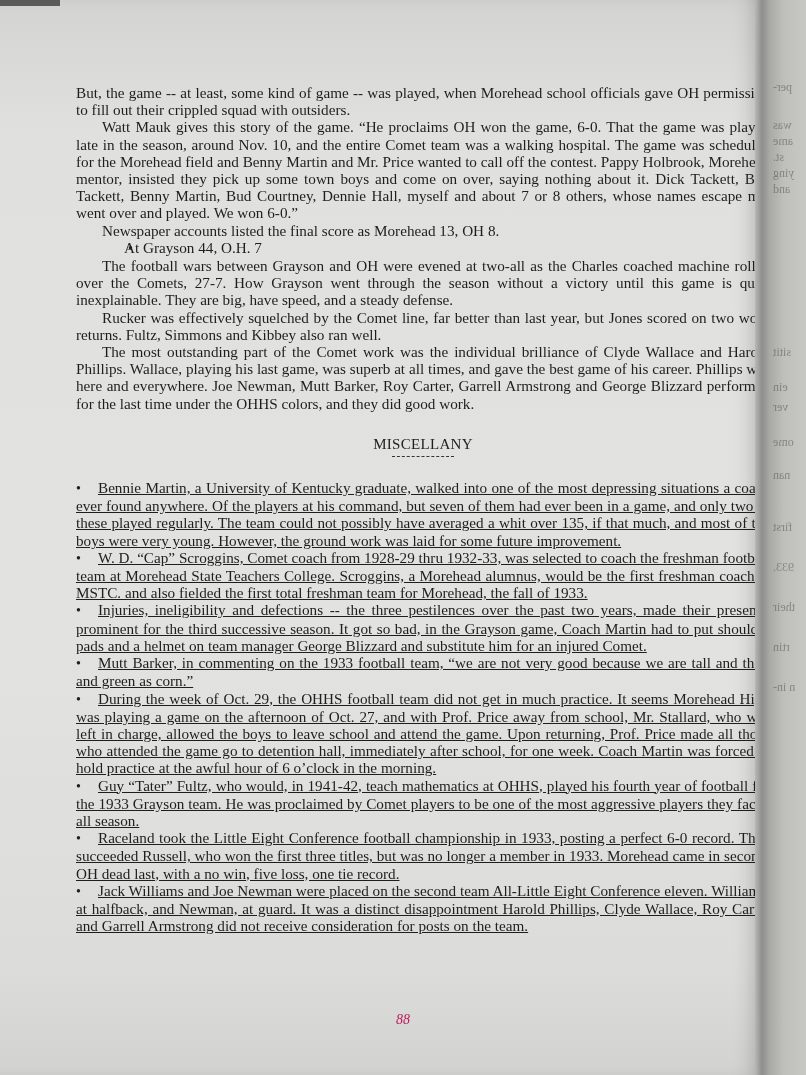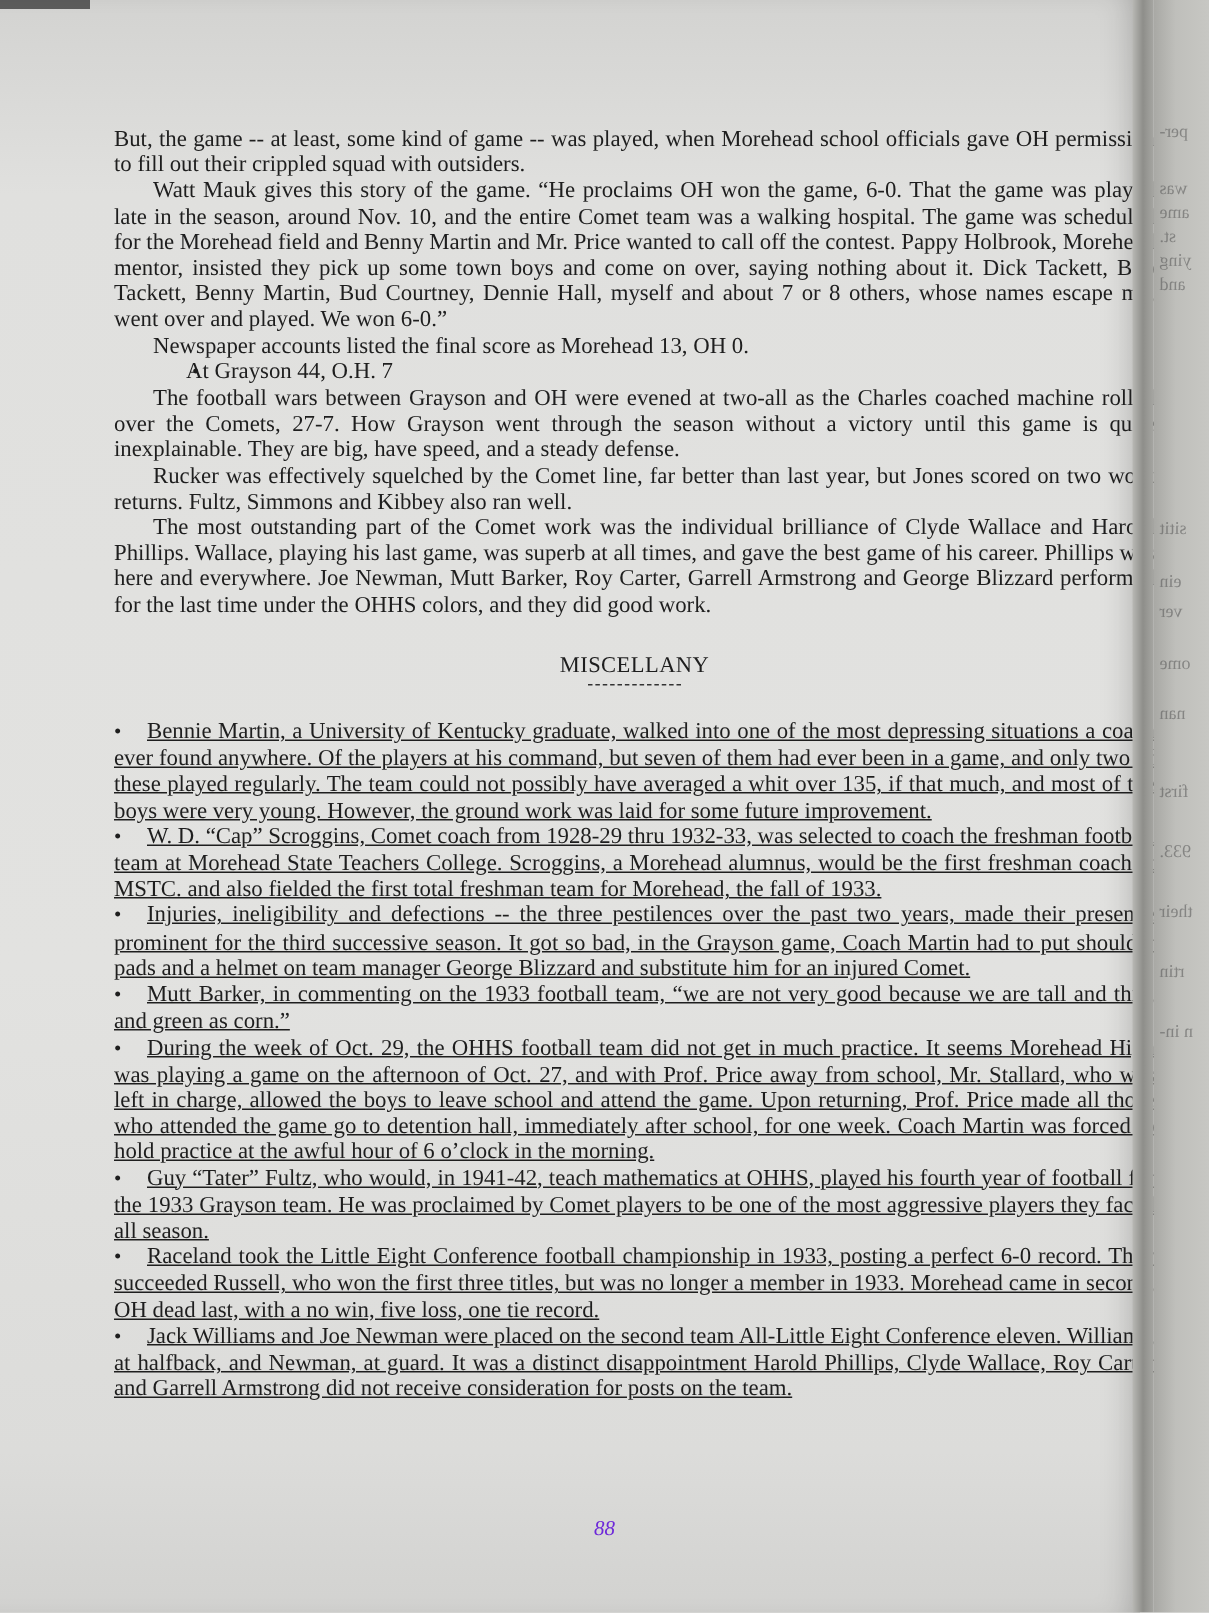--- a/index.html
+++ b/index.html
@@ -101,31 +101,31 @@
     text-decoration: underline;
   }
   .page-number {
     position: absolute;
     left: 0;
     top: 1012px;
     width: 806px;
     text-align: center;
     font-style: italic;
     font-size: 14px;
-    color: #6d28d9;
+    color: #be185d;
   }
 </style>
 </head>
 <body>
 
 <div class="page">
   <div class="content">
     <p class="noindent">But, the game -- at least, some kind of game -- was played, when Morehead school officials gave OH permission to fill out their crippled squad with outsiders.</p>
     <p>Watt Mauk gives this story of the game.  “He proclaims OH won the game, 6-0.  That the game was played late in the season, around Nov. 10, and the entire Comet team was a walking hospital.  The game was scheduled for the Morehead field and Benny Martin and Mr. Price wanted to call off the contest. Pappy Holbrook, Morehead mentor, insisted they pick up some town boys and come on over, saying nothing about it.  Dick Tackett, Bob Tackett, Benny Martin, Bud Courtney, Dennie Hall, myself and about 7 or 8 others, whose names escape me, went over and played.  We won 6-0.”</p>
-    <p>Newspaper accounts listed the final score as Morehead 13, OH 0.</p>
+    <p>Newspaper accounts listed the final score as Morehead 13, OH 8.</p>
 
     <p class="bullet-head"><span class="bullet">•</span><span>At Grayson 44, O.H. 7</span></p>
     <p>The football wars between Grayson and OH were evened at two-all as the Charles coached machine rolled over the Comets, 27-7.  How Grayson went through the season without a victory until this game is quite inexplainable.  They are big, have speed, and a steady defense.</p>
     <p>Rucker was effectively squelched by the Comet line, far better than last year, but Jones scored on two work returns.  Fultz, Simmons and Kibbey also ran well.</p>
     <p>The most outstanding part of the Comet work was the individual brilliance of Clyde Wallace and Harold Phillips.  Wallace, playing his last game, was superb at all times, and gave the best game of his career.  Phillips was here and everywhere.  Joe Newman, Mutt Barker, Roy Carter, Garrell Armstrong and George Blizzard performed for the last time under the OHHS colors, and they did good work.</p>
 
     <div class="section-title">MISCELLANY</div>
     <div class="section-rule"></div>
 
     <div class="misc">

